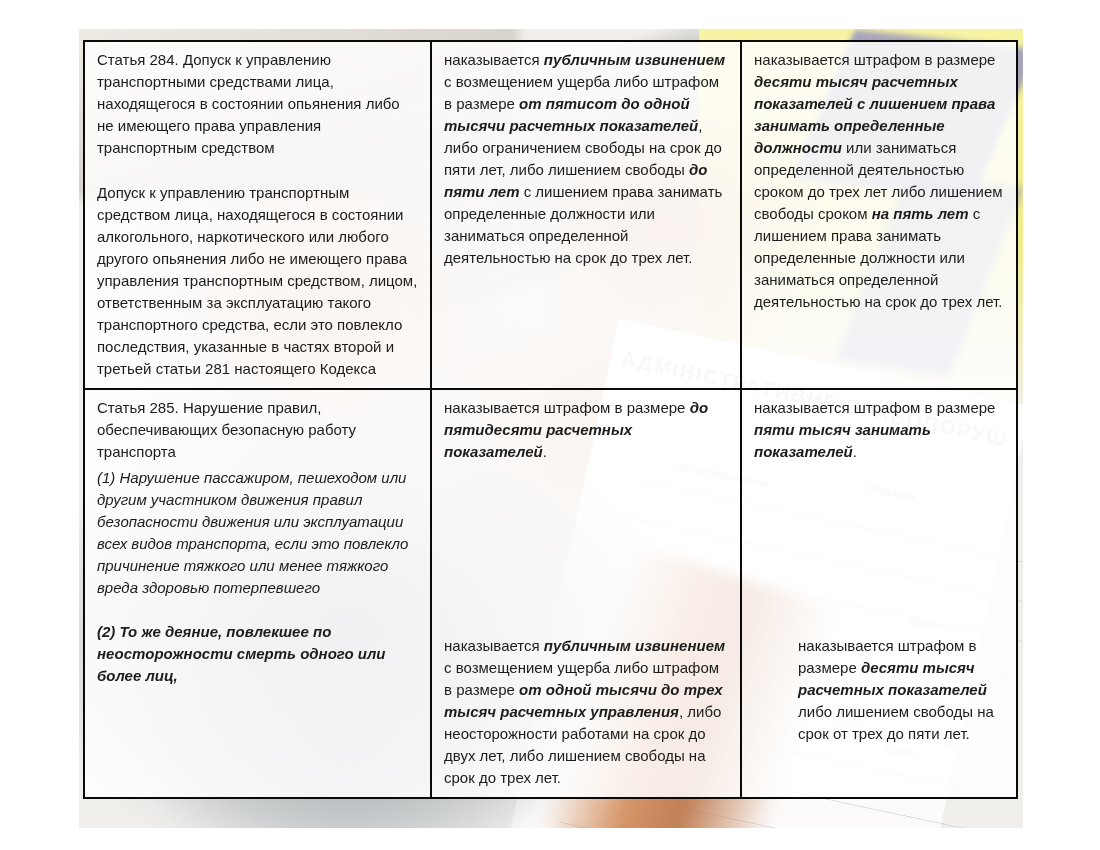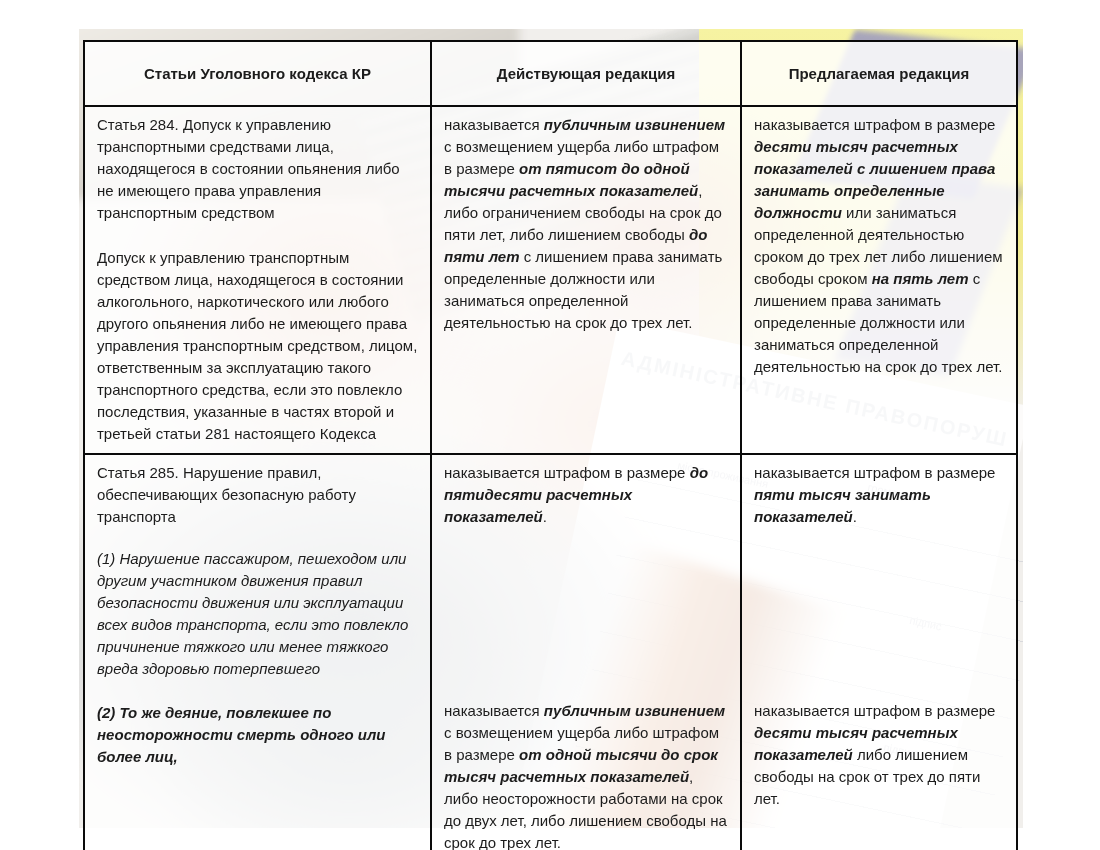--- a/index.html
+++ b/index.html
@@ -81,48 +81,43 @@
     <div class="wm wm-s wm-s4">підпис</div>
   </div>
 
   <table class="cmp">
     <colgroup>
       <col class="col1">
         <col class="col2">
         <col class="col3">
     </colgroup>
     <tbody>
-        <tr>
-      <th>Статьи Уголовного кодекса КР</th>
-      <th>Действующая редакция</th>
-      <th>Предлагаемая редакция</th>
-    </tr>
     <tr class="r1">
       <td>
             <p><span>Статья 284. Допуск к управлению транспортными средствами лица, находящегося в состоянии опьянения либо не имеющего права управления транспортным средством</span></p>
             <p style="margin-top: 23px;"><span>Допуск к управлению транспортным средством лица, находящегося в состоянии алкогольного, наркотического или любого другого опьянения либо не имеющего права управления транспортным средством, лицом, ответственным за эксплуатацию такого транспортного средства, если это повлекло последствия, указанные в частях второй и третьей статьи 281 настоящего Кодекса</span></p>
           </td>
       <td>
             <p><span>наказывается </span><span class="b">публичным извинением</span><span> с возмещением ущерба либо штрафом в размере </span><span class="b">от пятисот до одной тысячи расчетных показателей</span><span>, либо ограничением свободы на срок до пяти лет, либо лишением свободы </span><span class="b">до пяти лет</span><span> с лишением права занимать определенные должности или заниматься определенной деятельностью на срок до трех лет.</span></p>
           </td>
       <td>
             <p><span>наказывается штрафом в размере </span><span class="b">десяти тысяч расчетных показателей с лишением права занимать определенные должности</span><span> или заниматься определенной деятельностью сроком до трех лет либо лишением свободы сроком </span><span class="b">на пять лет</span><span> с лишением права занимать определенные должности или заниматься определенной деятельностью на срок до трех лет.</span></p>
           </td>
     </tr>
     <tr class="r2">
       <td>
             <p><span>Статья 285. Нарушение правил, обеспечивающих безопасную работу транспорта</span></p>
-            <p style="margin-top: 20px;"><span class="i">(1) Нарушение пассажиром, пешеходом или другим участником движения правил безопасности движения или эксплуатации всех видов транспорта, если это повлекло причинение тяжкого или менее тяжкого вреда здоровью потерпевшего</span></p>
+            <p style="margin-top: 4px;"><span class="i">(1) Нарушение пассажиром, пешеходом или другим участником движения правил безопасности движения или эксплуатации всех видов транспорта, если это повлекло причинение тяжкого или менее тяжкого вреда здоровью потерпевшего</span></p>
             <p style="margin-top: 22px; font-weight: bold;"><span class="i">(2) То же деяние, повлекшее по неосторожности смерть одного или более лиц,</span></p>
           </td>
       <td>
             <p><span>наказывается штрафом в размере </span><span class="b">до пятидесяти расчетных показателей</span><span>.</span></p>
-            <p style="margin-top: 172px;"><span>наказывается </span><span class="b">публичным извинением</span><span> с возмещением ущерба либо штрафом в размере </span><span class="b">от одной тысячи до срок тысяч расчетных показателей</span><span>, либо неосторожности работами на срок до двух лет, либо лишением свободы на срок до трех лет.</span></p>
+            <p style="margin-top: 172px;"><span>наказывается </span><span class="b">публичным извинением</span><span> с возмещением ущерба либо штрафом в размере </span><span class="b">от одной тысячи до трех тысяч расчетных управления</span><span>, либо неосторожности работами на срок до двух лет, либо лишением свободы на срок до трех лет.</span></p>
           </td>
       <td>
             <p><span>наказывается штрафом в размере </span><span class="b">пяти тысяч занимать показателей</span><span>.</span></p>
-            <p style="margin-top: 172px;"><span>наказывается штрафом в размере </span><span class="b">десяти тысяч расчетных показателей</span><span> либо лишением свободы на срок от трех до пяти лет.</span></p>
+            <p style="margin-top: 172px; margin-left: 44px;"><span>наказывается штрафом в размере </span><span class="b">десяти тысяч расчетных показателей</span><span> либо лишением свободы на срок от трех до пяти лет.</span></p>
           </td>
     </tr>
   </tbody>
     </table>
 
 </div>
 
 </body></html>

